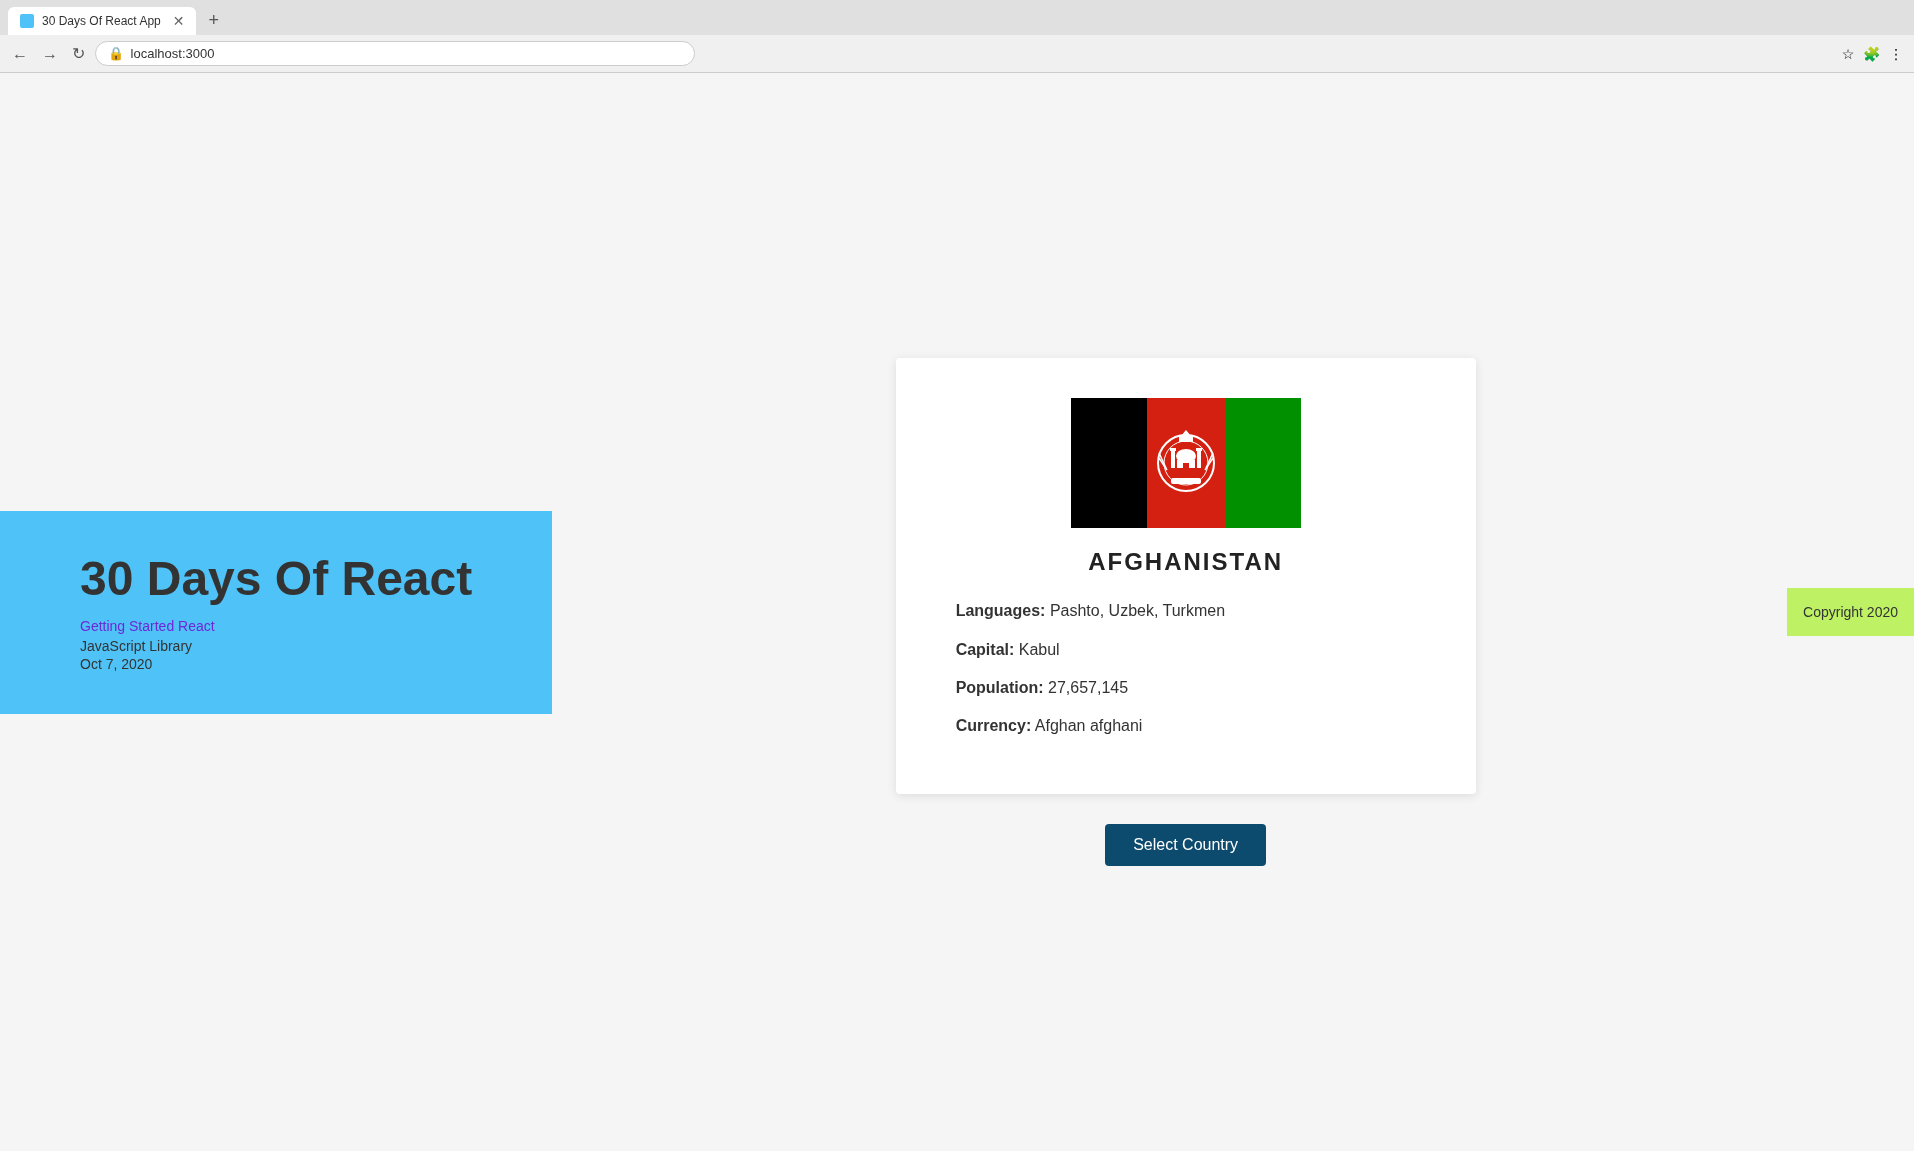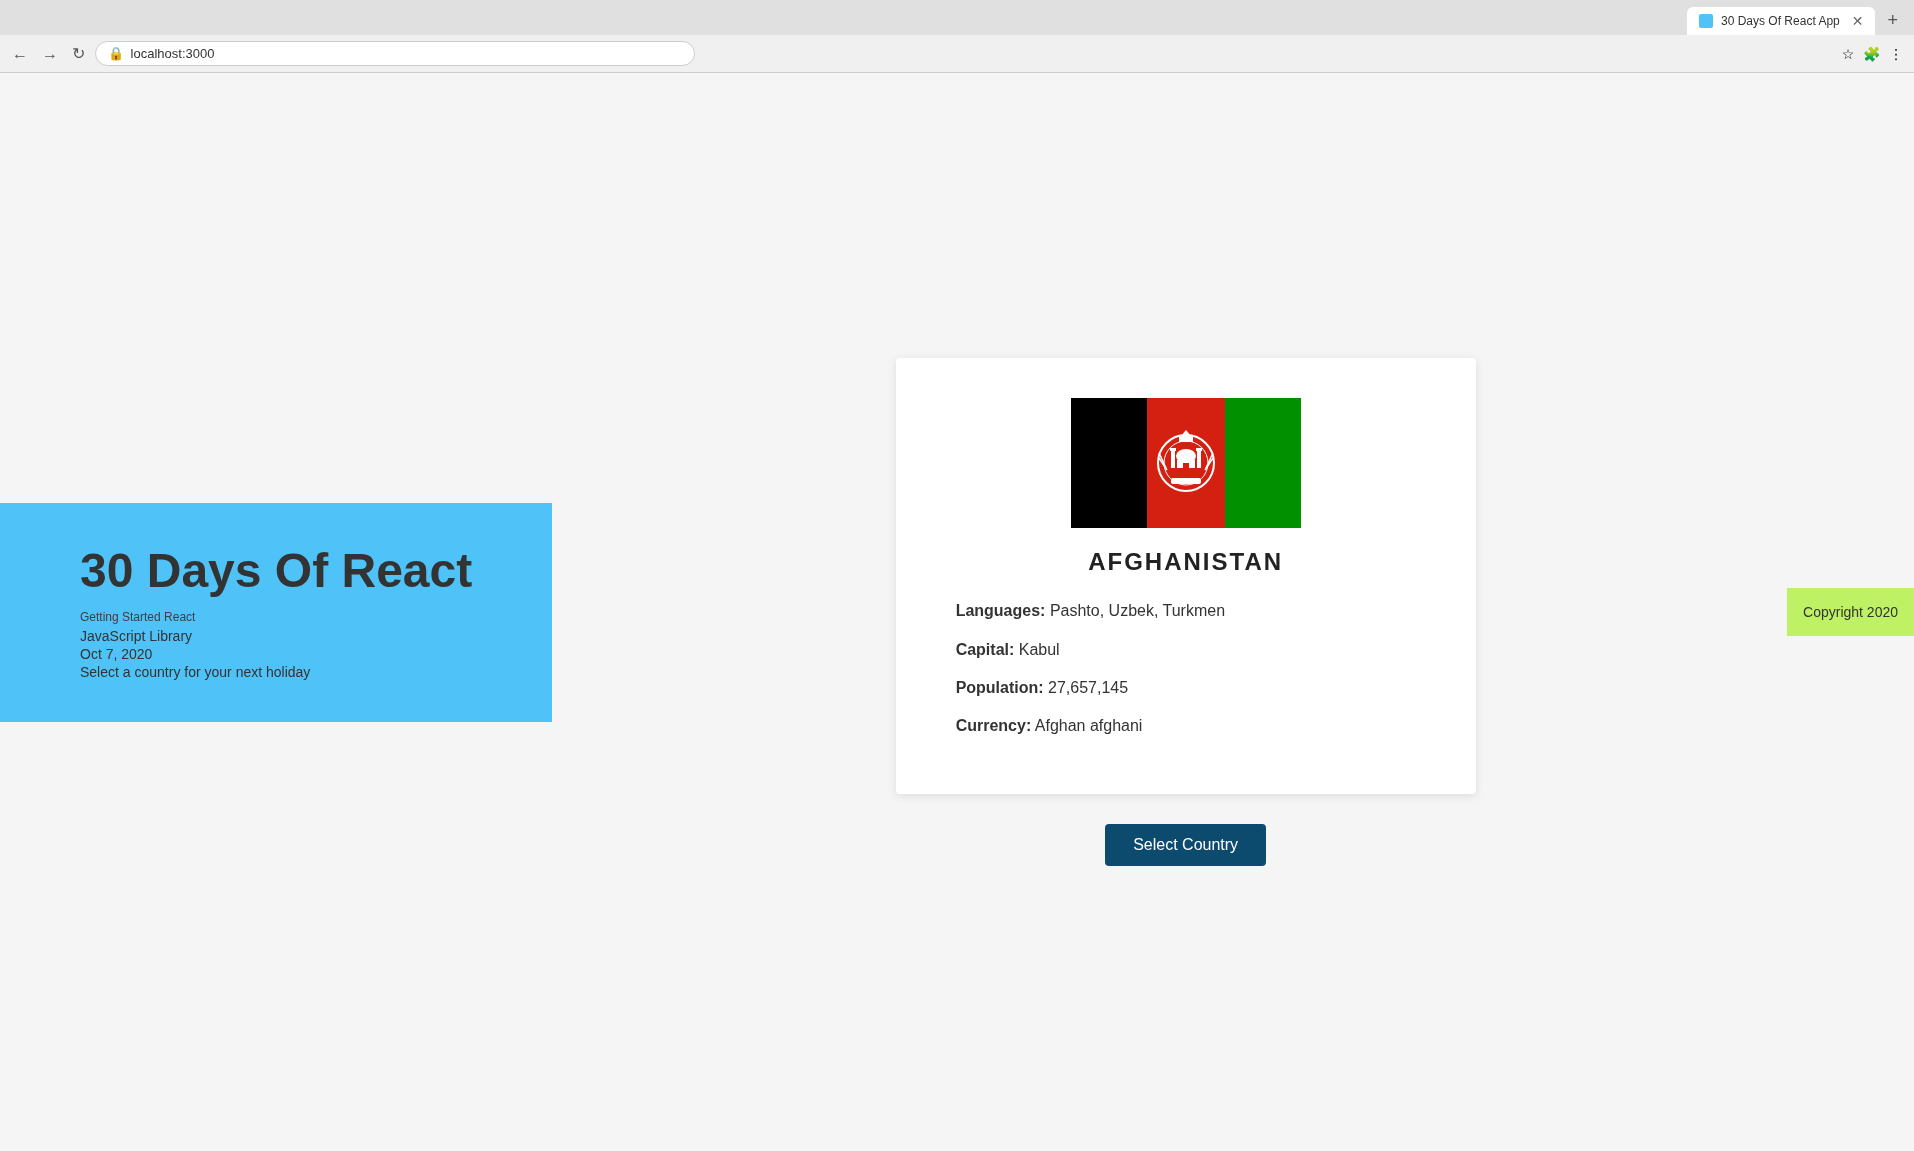--- a/index.html
+++ b/index.html
@@ -21,21 +21,20 @@
       background: #f0f0f0;
       border-bottom: 1px solid #ccc;
     }
 
     .tab-bar {
       display: flex;
       align-items: center;
       padding: 6px 8px 0;
       background: #e0e0e0;
       gap: 4px;
-      justify-content: flex-end;
     }
 
     .tab {
       display: flex;
       align-items: center;
       background: #fff;
       padding: 6px 12px;
       border-radius: 6px 6px 0 0;
       font-size: 12px;
       color: #333;
@@ -135,22 +134,22 @@
     }
 
     .header-title {
       font-size: 48px;
       font-weight: bold;
       color: #333;
       margin-bottom: 12px;
     }
 
     .header-subtitle {
-      font-size: 12px;
-      color: #404040;
+      font-size: 14px;
+      color: #6d28d9;
       margin-bottom: 4px;
     }
 
     .header-detail {
       font-size: 14px;
       color: #333;
       margin-bottom: 2px;
     }
 
     .main-content {
@@ -262,21 +261,20 @@
   </div>
 </div>
 
 <div class="app">
 
   <div class="header">
     <h1 class="header-title">30 Days Of React</h1>
     <div class="header-subtitle">Getting Started React</div>
     <div class="header-detail">JavaScript Library</div>
     <div class="header-detail">Oct 7, 2020</div>
-    <div class="header-detail">Select a country for your next holiday</div>
   </div>
 
   <div class="main-content">
     <div class="country-card">
 
       <div class="flag-container">
         <svg class="flag-svg" viewBox="0 0 230 130" xmlns="http://www.w3.org/2000/svg">
 
           <rect class="flag-black" x="0" y="0" width="76" height="130"></rect>
           <rect class="flag-red" x="76" y="0" width="78" height="130"></rect>

